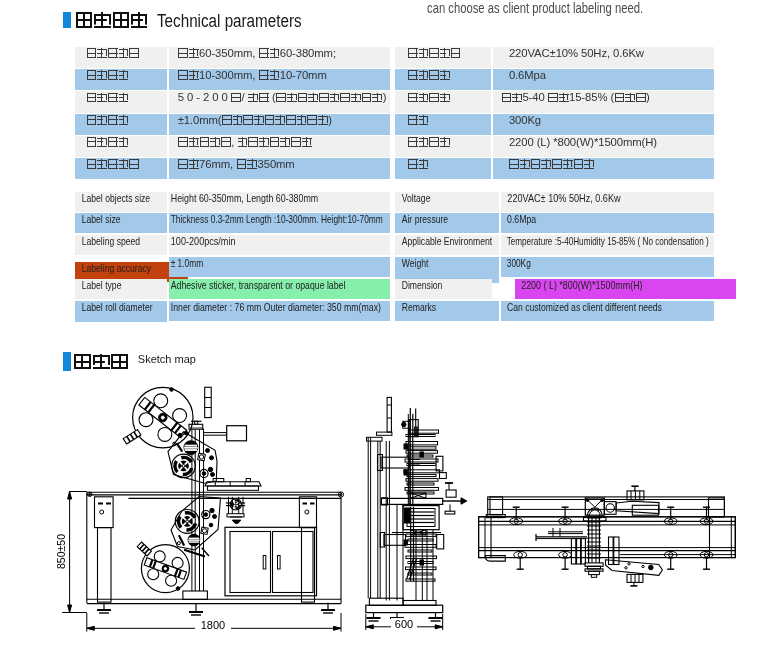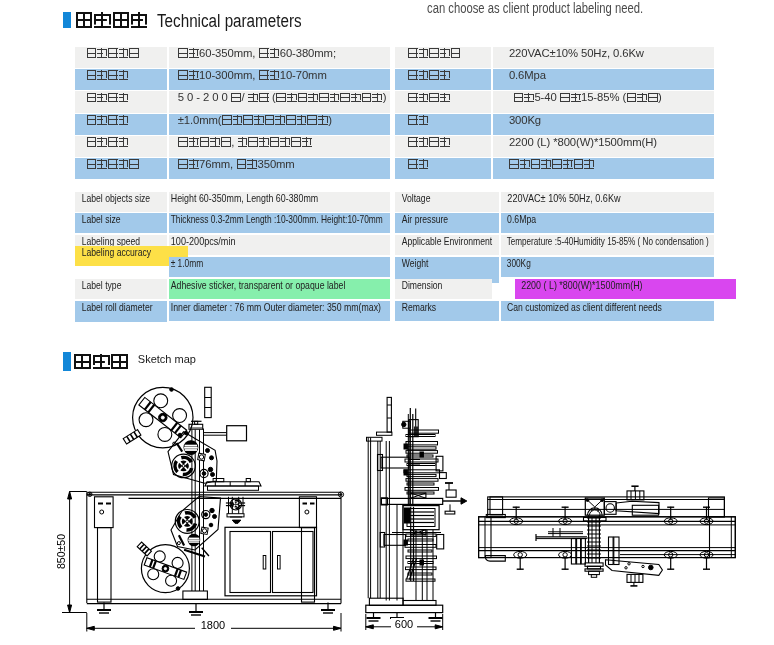--- a/index.html
+++ b/index.html
@@ -65,21 +65,21 @@
 <div class="cell" style="left:395px;top:69.2px;width:95.5px;height:21.2px;background:#a2c9ea">
     <span class="lt" style="padding-left:12.4px"><i class="c"></i><i class="c2"></i><i class="c"></i><i class="c2"></i></span>
   </div>
 <div class="cell" style="left:493.0px;top:69.2px;width:221.0px;height:21.2px;background:#a2c9ea">
     <span class="vt" style="padding-left:15.9px">0.6Mpa</span>
   </div>
 <div class="cell" style="left:395px;top:91.4px;width:95.5px;height:21.2px;background:#f0f0ef">
     <span class="lt" style="padding-left:12.4px"><i class="c"></i><i class="c2"></i><i class="c"></i><i class="c2"></i></span>
   </div>
 <div class="cell" style="left:493.0px;top:91.4px;width:221.0px;height:21.2px;background:#f0f0ef">
-    <span class="vt" style="padding-left:20px"><i class="c"></i><i class="c2"></i>5-40 <i class="c"></i><i class="c2"></i>15-85% (<i class="c"></i><i class="c2"></i><i class="c"></i>) </span>
+    <span class="vt" style="padding-left:8px"><i class="c"></i><i class="c2"></i>5-40 <i class="c"></i><i class="c2"></i>15-85% (<i class="c"></i><i class="c2"></i><i class="c"></i>) </span>
   </div>
 <div class="cell" style="left:395px;top:113.6px;width:95.5px;height:21.2px;background:#a2c9ea">
     <span class="lt" style="padding-left:12.4px"><i class="c"></i><i class="c2"></i></span>
   </div>
 <div class="cell" style="left:493.0px;top:113.6px;width:221.0px;height:21.2px;background:#a2c9ea">
     <span class="vt" style="padding-left:15.9px">300Kg</span>
   </div>
 <div class="cell" style="left:395px;top:135.8px;width:95.5px;height:21.2px;background:#f0f0ef">
     <span class="lt" style="padding-left:12.4px"><i class="c"></i><i class="c2"></i><i class="c"></i><i class="c2"></i></span>
   </div>
@@ -103,21 +103,21 @@
   </div>
 <div class="cell" style="left:169.0px;top:213.3px;width:221.0px;height:20.0px;background:#a2c9ea">
     <span class="evt" style="padding-left:2.1px;transform:scaleX(0.797)">Thickness 0.3-2mm Length :10-300mm. Height:10-70mm</span>
   </div>
 <div class="cell" style="left:75px;top:235.1px;width:91.5px;height:20.0px;background:#f0f0ef">
     <span class="elt">Labeling speed</span>
   </div>
 <div class="cell" style="left:169.0px;top:235.1px;width:221.0px;height:20.0px;background:#f0f0ef">
     <span class="evt" style="padding-left:2.1px;transform:scaleX(0.866)">100-200pcs/min</span>
   </div>
-<div class="cell" style="left:75px;top:246px;width:113px;height:20.0px;background:#fde047">
+<div class="cell" style="left:75px;top:262px;width:113px;height:20.0px;background:#c2410c">
     <span class="elt">Labeling accuracy</span>
   </div>
 <div class="cell" style="left:169.0px;top:256.9px;width:221.0px;height:20.0px;background:#a2c9ea">
     <span class="evt" style="padding-left:2.1px;transform:scaleX(0.8)">± 1.0mm</span>
   </div>
 <div class="cell" style="left:75px;top:278.7px;width:91.5px;height:20.0px;background:#f0f0ef">
     <span class="elt">Label type</span>
   </div>
 <div class="cell" style="left:169.0px;top:278.7px;width:221.0px;height:20.0px;background:#86efac">
     <span class="evt" style="padding-left:2.1px;transform:scaleX(0.831)">Adhesive sticker, transparent or opaque label</span>

